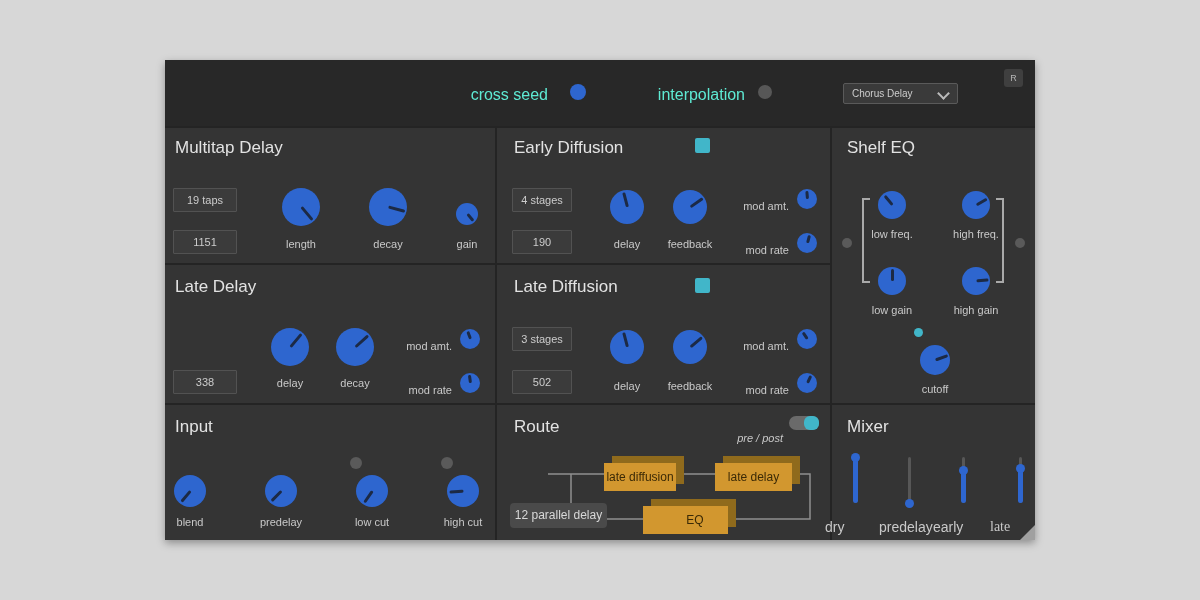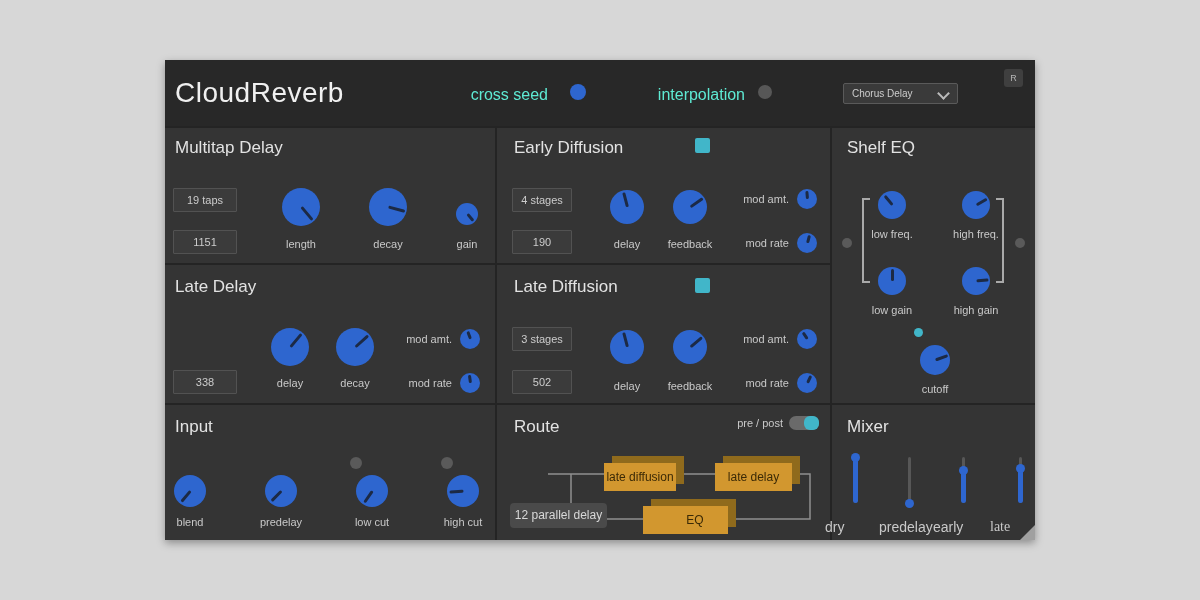--- a/index.html
+++ b/index.html
@@ -22,21 +22,21 @@
   .dd .chev{position:absolute;right:9px;top:5px;width:7px;height:7px;border-right:2px solid #bbb;border-bottom:2px solid #bbb;transform:rotate(45deg);}
   .rbtn{position:absolute;left:839px;top:9px;width:19px;height:18px;background:#3f3f3f;border-radius:3px;color:#b5b5b5;font-size:9px;text-align:center;line-height:18px;}
   .sec{position:absolute;box-sizing:border-box;}
   .bl{border-left:2px solid var(--div);}
   .bt{border-top:2px solid var(--div);}
   .sec-title{position:absolute;left:10px;top:10px;font-size:17px;color:var(--txt);}
   .vbox{position:absolute;background:var(--box-bg);border:1px solid var(--box-bd);border-radius:1px;color:#ccc;font-size:11px;text-align:center;line-height:22px;box-sizing:border-box;height:24px;}
   .knob{position:absolute;width:var(--s);height:var(--s);border-radius:50%;background:var(--blue);}
   .knob .ptr{position:absolute;left:calc(50% - 1.5px);top:2px;width:3px;height:calc(50% - 2px);background:#1c2a45;border-radius:2px;transform-origin:50% 100%;transform:rotate(var(--a));}
   .klabel{position:absolute;width:70px;text-align:center;font-size:11px;color:var(--lbl);}
-  .mlabel{position:absolute;width:60px;text-align:right;font-size:11px;color:var(--lbl);}
+  .mlabel{position:absolute;width:60px;text-align:right;font-size:11px;color:var(--lbl);margin-top:7px;}
   .teal-sq{position:absolute;width:15px;height:15px;border-radius:2px;background:var(--teal);}
   .gdot{position:absolute;border-radius:50%;background:#5a5a5a;}
   .tdot{position:absolute;width:9px;height:9px;border-radius:50%;background:var(--teal);}
   .bracket{position:absolute;width:8px;height:85px;border:2px solid #a9a9a9;box-sizing:border-box;}
   .bracket.l{border-right:none;}
   .bracket.r{border-left:none;}
   .switch{position:absolute;width:30px;height:14px;border-radius:7px;background:#6a6a6a;}
   .switch .thumb{position:absolute;right:0;top:0;width:15px;height:14px;border-radius:6px;background:var(--teal);}
   .route-node{position:absolute;background:var(--orange);color:#3b2a06;font-size:12px;text-align:center;box-shadow:8px -7px 0 var(--orange-sh);}
   .route-gbox{position:absolute;background:#4a4a4a;border-radius:4px;color:#d8d8d8;font-size:12px;text-align:center;}
@@ -47,21 +47,20 @@
   .slabel{position:absolute;width:60px;text-align:left;font-size:14px;color:var(--lbl);}
   .grip{position:absolute;right:0;bottom:0;width:0;height:0;border-bottom:15px solid #a0a0a0;border-left:15px solid transparent;}
   svg.route-lines{position:absolute;left:0;top:0;}
 </style>
 </head>
 <body>
 
 <div class="panel">
 
   <div class="hdr">
-    <div class="app-title">CloudReverb</div>
     <div class="hlabel" style="left:288px;top:26px;width:95px;">cross seed</div>
     <div class="toggle-dot" style="left:405px;top:24px;width:16px;height:16px;background:var(--blue);"></div>
     <div class="hlabel" style="left:485px;top:26px;width:95px;">interpolation</div>
     <div class="toggle-dot" style="left:593px;top:25px;width:14px;height:14px;background:#575757;"></div>
     <div class="dd">
       <span>Chorus Delay</span>
       <span class="chev"></span>
     </div>
     <div class="rbtn">R</div>
   </div>
@@ -197,21 +196,21 @@
     <div class="klabel" style="left:172px;top:111px;">low cut</div>
     <div class="gdot" style="left:276px;top:52px;width:12px;height:12px;"></div>
     <div class="knob" style="left:282px;top:70px;--s:32px;--a:265deg;">
         <span class="ptr"></span>
       </div>
     <div class="klabel" style="left:263px;top:111px;">high cut</div>
   </div>
 
   <div class="sec bl bt" style="left:330px;top:343px;width:335px;height:137px;">
     <div class="sec-title" style="left:17px;top:12px;">Route</div>
-    <div class="mlabel" style="left:206px;top:12px;width:80px;">pre / post</div>
+    <div class="mlabel" style="left:206px;top:20px;width:80px;font-style:italic;">pre / post</div>
     <div class="switch" style="left:292px;top:11px;">
         <span class="thumb"></span>
       </div>
     <svg class="route-lines" width="335" height="137">
       <polyline points="51,69 313,69 313,114 110,114" fill="none" stroke="#8f8f8f" stroke-width="1.5"></polyline>
       <polyline points="74,69 74,100" fill="none" stroke="#8f8f8f" stroke-width="1.5"></polyline>
     </svg>
     <div class="route-gbox" style="left:13px;top:98px;width:97px;height:25px;line-height:25px;">12 parallel delay</div>
     <div class="route-node" style="left:107px;top:58px;width:72px;height:28px;line-height:28px;">late diffusion</div>
     <div class="route-node" style="left:218px;top:58px;width:77px;height:28px;line-height:28px;">late delay</div>

